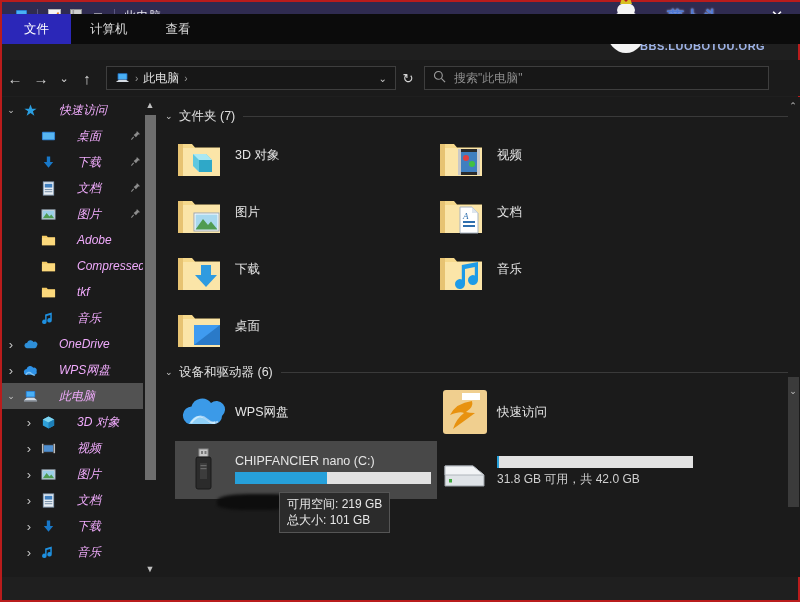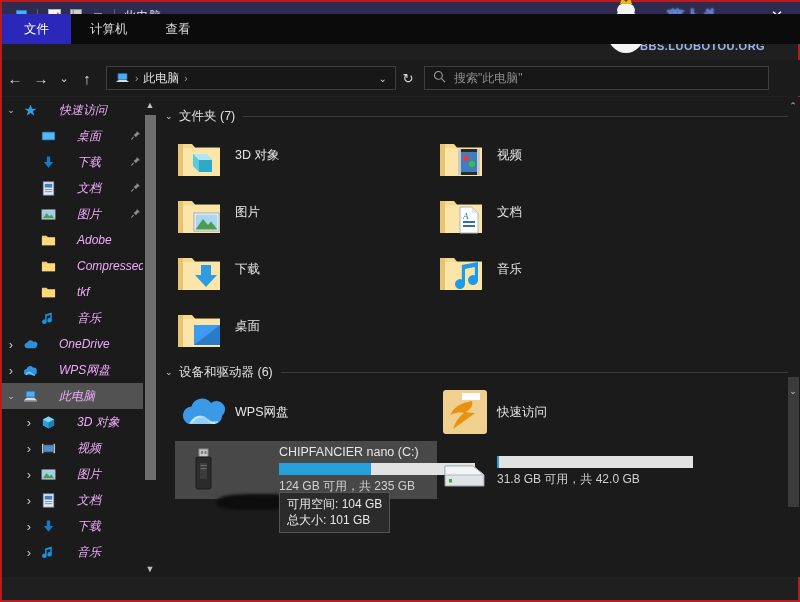--- a/index.html
+++ b/index.html
@@ -92,21 +92,21 @@
   .group-rule { flex: 1; height: 1px; background: #3a3a3a; margin: 0 12px 0 8px; }
 
   .grid { display: flex; flex-wrap: wrap; padding-left: 18px; }
   .cell { width: 262px; height: 57px; display: flex; align-items: center; }
   .cell-icon { width: 48px; height: 48px; flex: 0 0 48px; display: flex;
                align-items: center; justify-content: center; }
   .cell-label { color: #e6e6e6; font-size: 12.5px; margin-left: 12px; }
 
   .dcell { width: 262px; height: 58px; display: flex; align-items: center;
            padding-left: 2px; }
-  .dcell.sel { background: #484848; gap: 44px; }
+  .dcell.sel { background: #484848; }
   .dcell-icon { width: 52px; height: 50px; flex: 0 0 52px; display: flex;
                 align-items: center; justify-content: center; }
   .dcell-body { margin-left: 6px; width: 198px; }
   .dcell-name { color: #e6e6e6; font-size: 12.5px; white-space: nowrap; }
   .dcell-sub { color: #d0d0d0; font-size: 12px; margin-top: 2px; }
   .bar { width: 196px; height: 12px; background: #e2e2e2; margin: 4px 0 3px 0; }
   .bar-fill { height: 12px; background: #26a0da; }
 
   .tooltip { position: absolute; left: 277px; top: 490px; background: #2b2b2b;
              border: 1px solid #555; padding: 3px 7px 4px 7px; }
@@ -590,21 +590,20 @@
                 <rect x="19" y="16" width="7" height="16" fill="#3c3c3c"></rect>
                 <rect x="19.5" y="18" width="6" height="1.2" fill="#6a6a6a"></rect>
                 <rect x="19.5" y="21" width="6" height="1.2" fill="#6a6a6a"></rect>
               </svg>
             </span>
             <div class="dcell-body">
               <div class="dcell-name">CHIPFANCIER nano (C:)</div>
               <div class="bar">
                 <div class="bar-fill" style="width:47%"></div>
               </div>
-              <div class="dcell-sub">124 GB 可用，共 235 GB</div>
             </div>
           </div>
           <div class="dcell">
             <span class="dcell-icon">
               <svg width="46" height="40" viewBox="0 0 46 40">
                 <path d="M3 16 h28 l11 9 v11 H3 Z" fill="#dfe3e7" stroke="#9aa0a6"></path>
                 <path d="M3 16 h28 l11 9 H3 Z" fill="#f2f4f6" stroke="#b0b6bc"></path>
                 <rect x="7" y="29" width="3" height="3.5" fill="#3fa83f"></rect>
               </svg>
             </span>
@@ -621,17 +620,17 @@
       <div class="main-scroll">
         <div class="ms-arrow" style="position:absolute;top:0;">⌃</div>
         <div class="ms-thumb"></div>
         <div class="ms-arrow" style="position:absolute;top:285px;">⌄</div>
       </div>
     </div>
   </div>
 
   <div class="redact"></div>
   <div class="tooltip">
-    <div>可用空间: 104 GB</div>
+    <div>可用空间: 219 GB</div>
     <div>总大小: 101 GB</div>
   </div>
 
 </div>
 
 </body></html>

